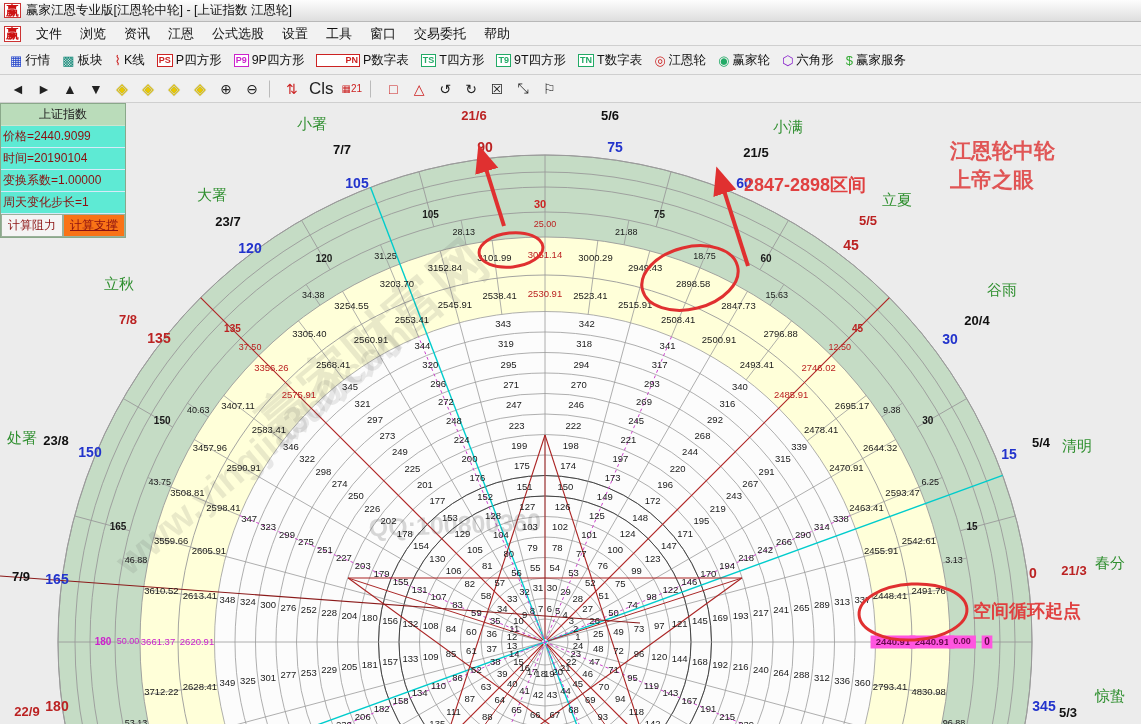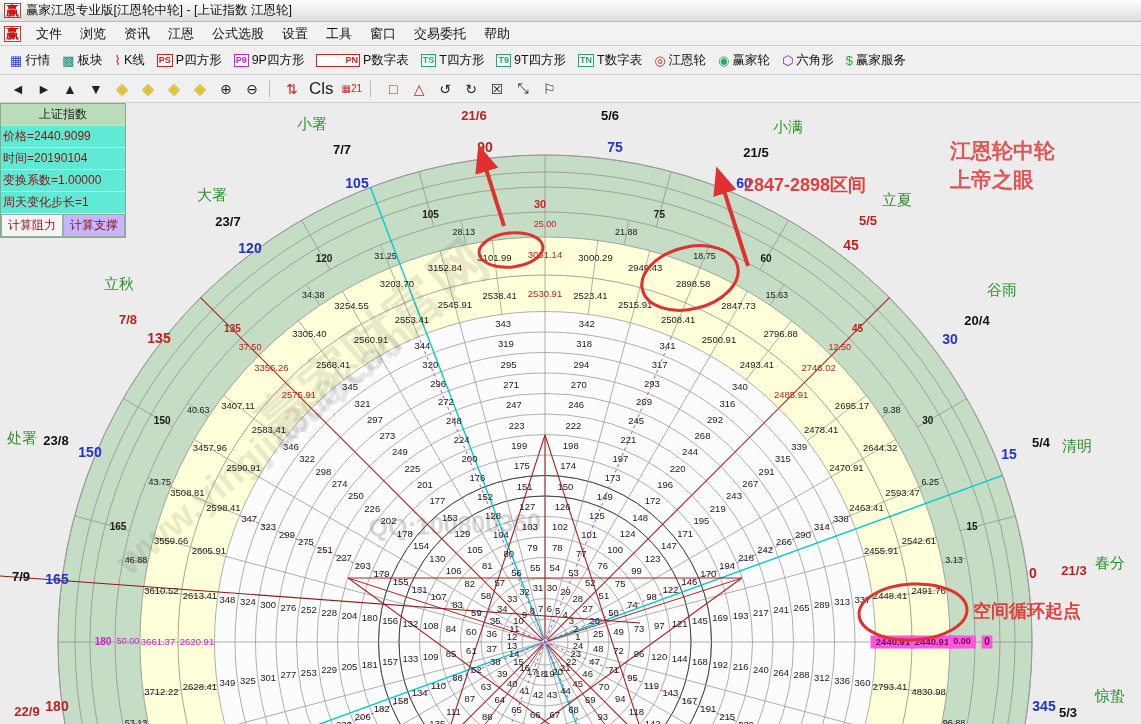--- a/index.html
+++ b/index.html
@@ -41,21 +41,21 @@
   .panel { position:absolute; left:0; top:103px; width:126px; z-index:8;
     border:1px solid #8aa88a; background:#fff; font-size:12px; }
   .panel .hd { background:#badcba; color:#222; text-align:center; padding:2px 0;
     border-bottom:1px solid #cfe4cf; }
   .panel .row { background:#5eead4; color:#8b1111; padding:2px 2px;
     border-bottom:1px solid #d8eaf8; white-space:nowrap; overflow:hidden; }
   .panel .btns { display:flex; }
   .panel .btns div { flex:1; text-align:center; padding:2px 0; color:#8b1111;
     border:1px solid #9ab09a; cursor:default; }
   .panel .btns .b1 { background:#f4f4f4; }
-  .panel .btns .b2 { background:#c4b5fd; }
+  .panel .btns .b2 { background:#f97316;text-decoration:underline; }
 </style>
 </head>
 <body>
 
 <div id="stage">
 
   <svg id="wheel" width="1141" height="724" viewBox="0 0 1141 724">
       <rect x="0" y="0" width="1141" height="724" fill="#ececec"></rect>
       <circle cx="545" cy="642" r="487" fill="#c5dcc5" stroke="#9a9a9a"></circle>
       <circle cx="545" cy="642" r="405" fill="#ffffd9"></circle>

